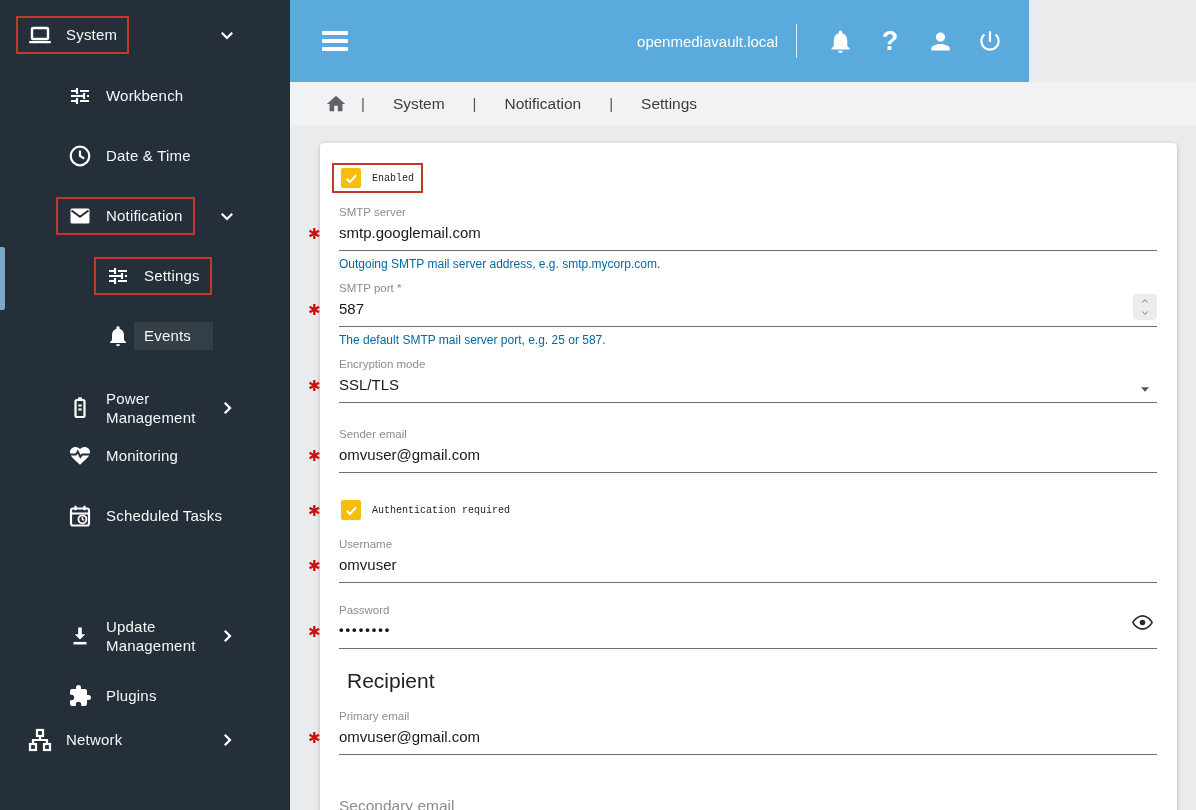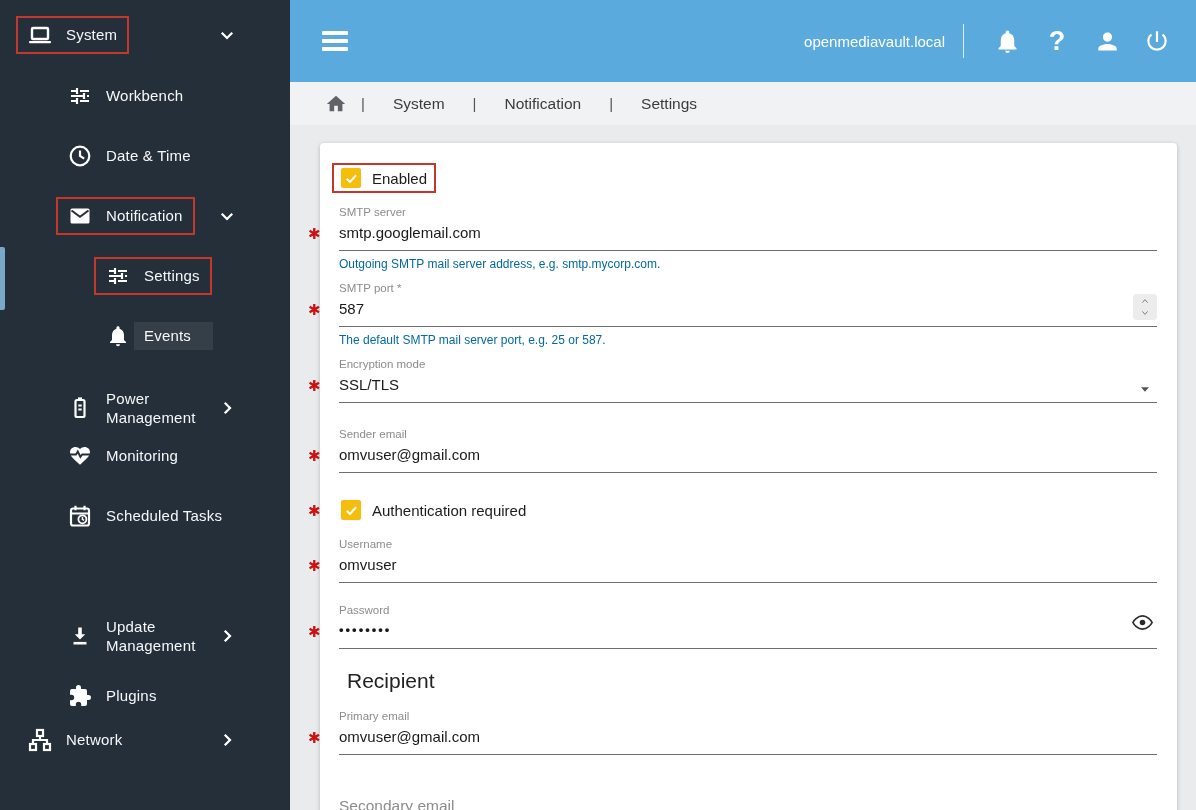--- a/index.html
+++ b/index.html
@@ -18,21 +18,21 @@
   .d0 { padding-left:28px; } .d1 { padding-left:68px; } .d2 { padding-left:106px; }
   .nav-icon { width:24px; height:24px; flex:0 0 24px; display:flex;
     align-items:center; justify-content:center; }
   .nav-label { font-size:15px; letter-spacing:.2px; max-width:122px; line-height:1.3; }
   .label-hl { background:rgba(255,255,255,.08); padding:4px 22px 4px 10px; margin:-4px -22px -4px -10px; }
   .chev { position:absolute; left:218px; width:18px; height:18px; }
   .active-bar { position:absolute; left:0; top:247px; width:5px; height:63px;
     background:#79a8c9; border-radius:0 2px 2px 0; }
 
   
-  .topbar { position:absolute; left:290px; top:0; width:906px; height:82px;
+  .topbar { position:absolute; left:290px; top:0; width:739px; height:82px;
     background:#5baadd; display:flex; align-items:center; padding:0 14px 0 32px; color:#fff;justify-content:center; }
   .hamburger { width:26px; height:20px; display:flex; flex-direction:column;
     justify-content:space-between; cursor:pointer; }
   .hamburger i { display:block; height:4px; background:#fff; border-radius:1px; }
   .hostname { margin-left:auto; font-size:15px; }
   .tb-divider { width:1px; height:34px; background:rgba(255,255,255,.8); margin:0 18px; }
   .tb-icon { width:30px; height:30px; display:flex; align-items:center;
     justify-content:center; margin:0 10px; cursor:pointer; }
   .tb-q { font-size:27px; font-weight:bold; color:#fff; line-height:1; }
 
@@ -50,21 +50,21 @@
   .card { position:absolute; left:30px; top:18px; width:857px; height:740px;
     background:#fff; border-radius:4px; box-shadow:0 1px 4px rgba(0,0,0,.22);
     padding:20px 20px 0 19px; }
 
   .check-row { position:relative; display:flex; align-items:center; margin:0 0 10px 0; }
   .check-wrap { display:inline-flex; align-items:center; gap:11px; padding:3px 7px;
     border:2px solid transparent; margin-left:-7px; cursor:pointer; }
   .check-row.annotated-box .check-wrap { border-color:#c0392b; }
   .cb { width:20px; height:20px; background:#f5bd0c; border-radius:3px;
     display:flex; align-items:center; justify-content:center; box-shadow:0 0 1px rgba(0,0,0,.3); }
-  .cb-label { font-size:15px; color:#1c1c1c; }
+  .cb-label { font-size:10px; color:#1c1c1c;font-family:Liberation Mono, monospace; }
 
   .group { position:relative; }
   .f-label { font-size:11.5px; color:#8c8c8c; padding-top:3px; }
   .f-value { font-size:15px; color:#1a1a1a; padding:6px 0 9px 0;
     border-bottom:1px solid #6f6f6f; min-height:33px; }
   .f-value.placeholder { color:#8c8c8c; font-size:15.5px; padding-top:12px; min-height:40px; }
   .hint { font-size:12px; color:#0369a1; margin:6px 0 8px 0; }
   .star { position:absolute; left:-31px; color:#cc1111; font-size:15px; }
   .g-star { top:22px; }
   .mask { letter-spacing:2px; font-size:13px; font-weight:bold; }

